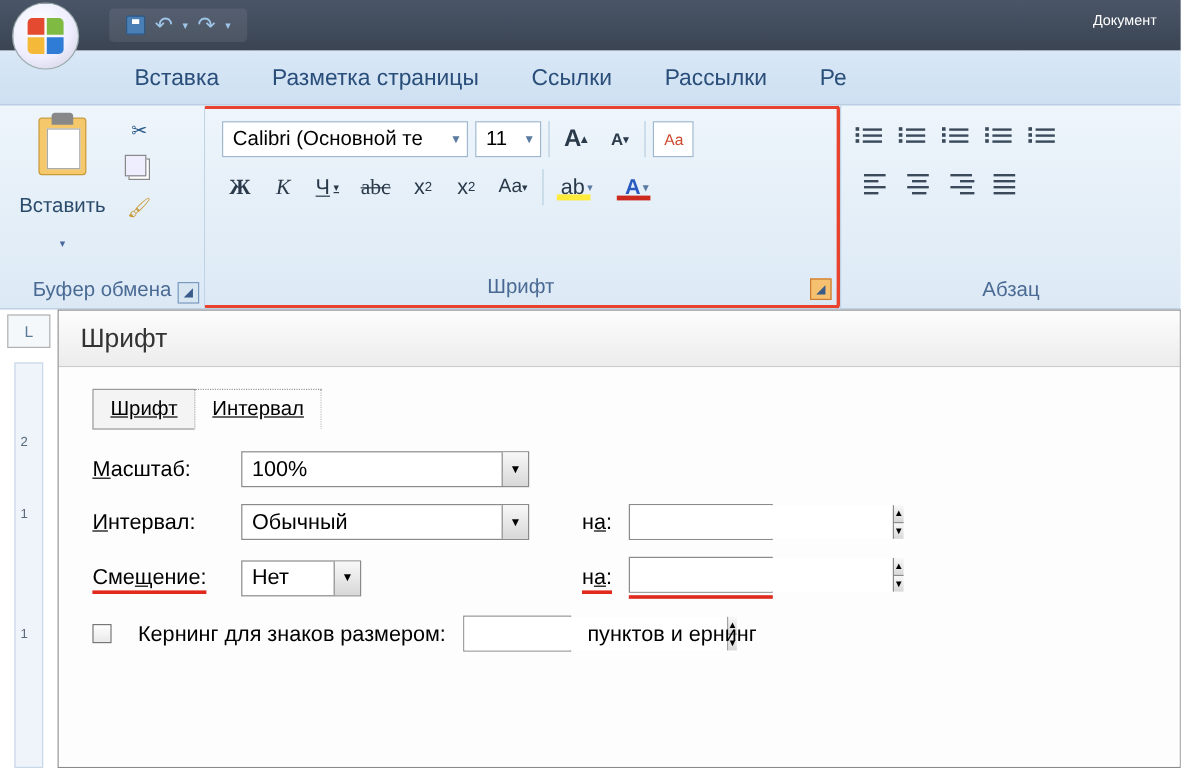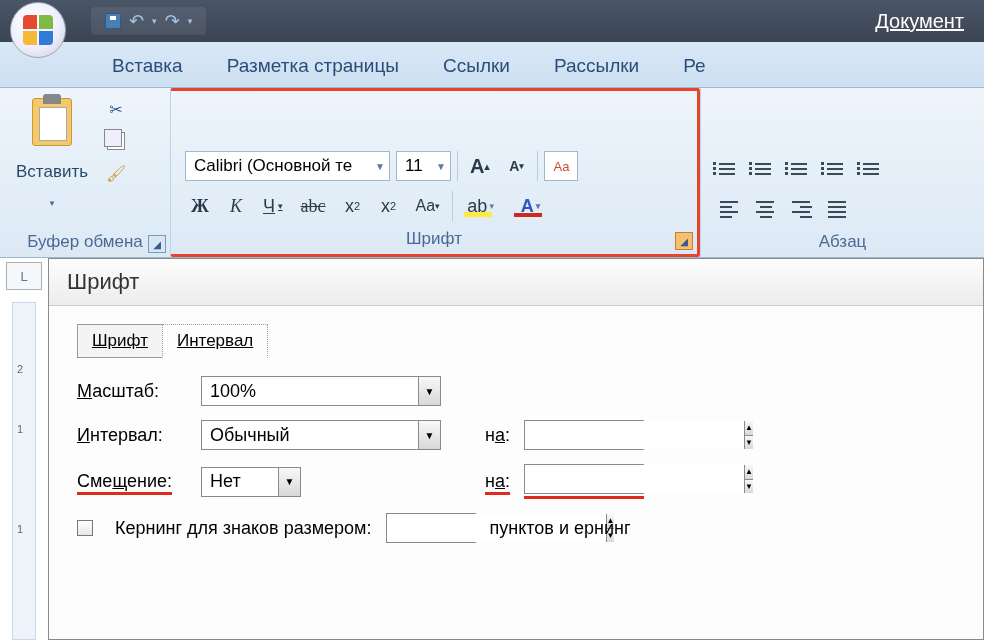--- a/index.html
+++ b/index.html
@@ -12,31 +12,31 @@
 .office-logo span{position:absolute;width:14px;height:14px;}
 .ol-r{background:#e34a2f;top:0;left:0;border-top-left-radius:4px;}
 .ol-g{background:#7fba42;top:0;right:0;border-top-right-radius:4px;}
 .ol-b{background:#2f7cd6;bottom:0;right:0;border-bottom-right-radius:4px;}
 .ol-y{background:#f5b93a;bottom:0;left:0;border-bottom-left-radius:4px;}
 .qat { display:flex; align-items:center; gap:8px; margin-left: 25px; background: rgba(255,255,255,0.08); padding: 3px 14px; border-radius: 4px;}
 .qat-save { width:16px; height:16px; background:#4a7fb5; border:1px solid #2a5a8a; border-radius:2px; position:relative;}
 .qat-save::after{content:"";position:absolute;top:2px;left:4px;width:6px;height:4px;background:#fff;}
 .qat-undo,.qat-redo{color:#9fc5e8;font-size:18px;}
 .qat-dd{color:#9fc5e8;font-size:9px;}
-.doc-title { position:absolute; right:20px; top:10px; font-size:20px; color:#fff;text-decoration:underline;}
+.doc-title { position:absolute; right:20px; top:10px; font-size:12px; color:#fff;}
 
 
 .tabrow { height: 46px; background: linear-gradient(#d9e7f6,#cde0f1); display: flex; align-items: flex-end; padding-left: 90px; border-bottom: 1px solid #9cb8d4;}
 .tab { padding: 10px 22px 10px; font-size: 19px; color: #2a4e7a; cursor:pointer; }
 .tab.active { background: #eef5fb; border: 1px solid #9cb8d4; border-bottom: 1px solid #eef5fb; border-radius: 4px 4px 0 0; margin-bottom:-1px; color:#3a6aa0;}
 
 
 .ribbon { height: 170px; background: linear-gradient(#eef5fb,#dce9f5); display:flex; border-bottom:1px solid #9cb8d4;}
 .rgroup { display:flex; flex-direction:column; justify-content:space-between; padding:6px 8px 1px; position:relative;}
-.rgroup + .rgroup { border-left:1px solid #c0d4e7;justify-content:flex-end;}
+.rgroup + .rgroup { border-left:1px solid #c0d4e7;}
 .rgroup-label { text-align:center; font-size:17px; color:#4a6a94; padding:4px 0;}
 .launcher { position:absolute; right:4px; bottom:4px; width:18px; height:18px; border:1px solid #7a9ac0; background:#d8e6f2; font-size:10px; display:flex;align-items:center;justify-content:center;color:#3a5a8a;}
 .highlight-box { border: 3px solid #e8432e; border-radius:3px; }
 
 
 .clip-body{display:flex;gap:8px;align-items:flex-start;}
 .paste-btn{display:flex;flex-direction:column;align-items:center;gap:16px;padding:4px 8px;}
 .paste-icon{width:40px;height:48px;background:#f5c96b;border:1px solid #c89a3a;border-radius:3px;position:relative;}
 .paste-icon::before{content:"";position:absolute;top:-5px;left:10px;width:18px;height:10px;background:#888;border-radius:3px 3px 0 0;}
 .paste-icon::after{content:"";position:absolute;top:8px;left:6px;width:26px;height:32px;background:#fff;border:1px solid #aaa;}

